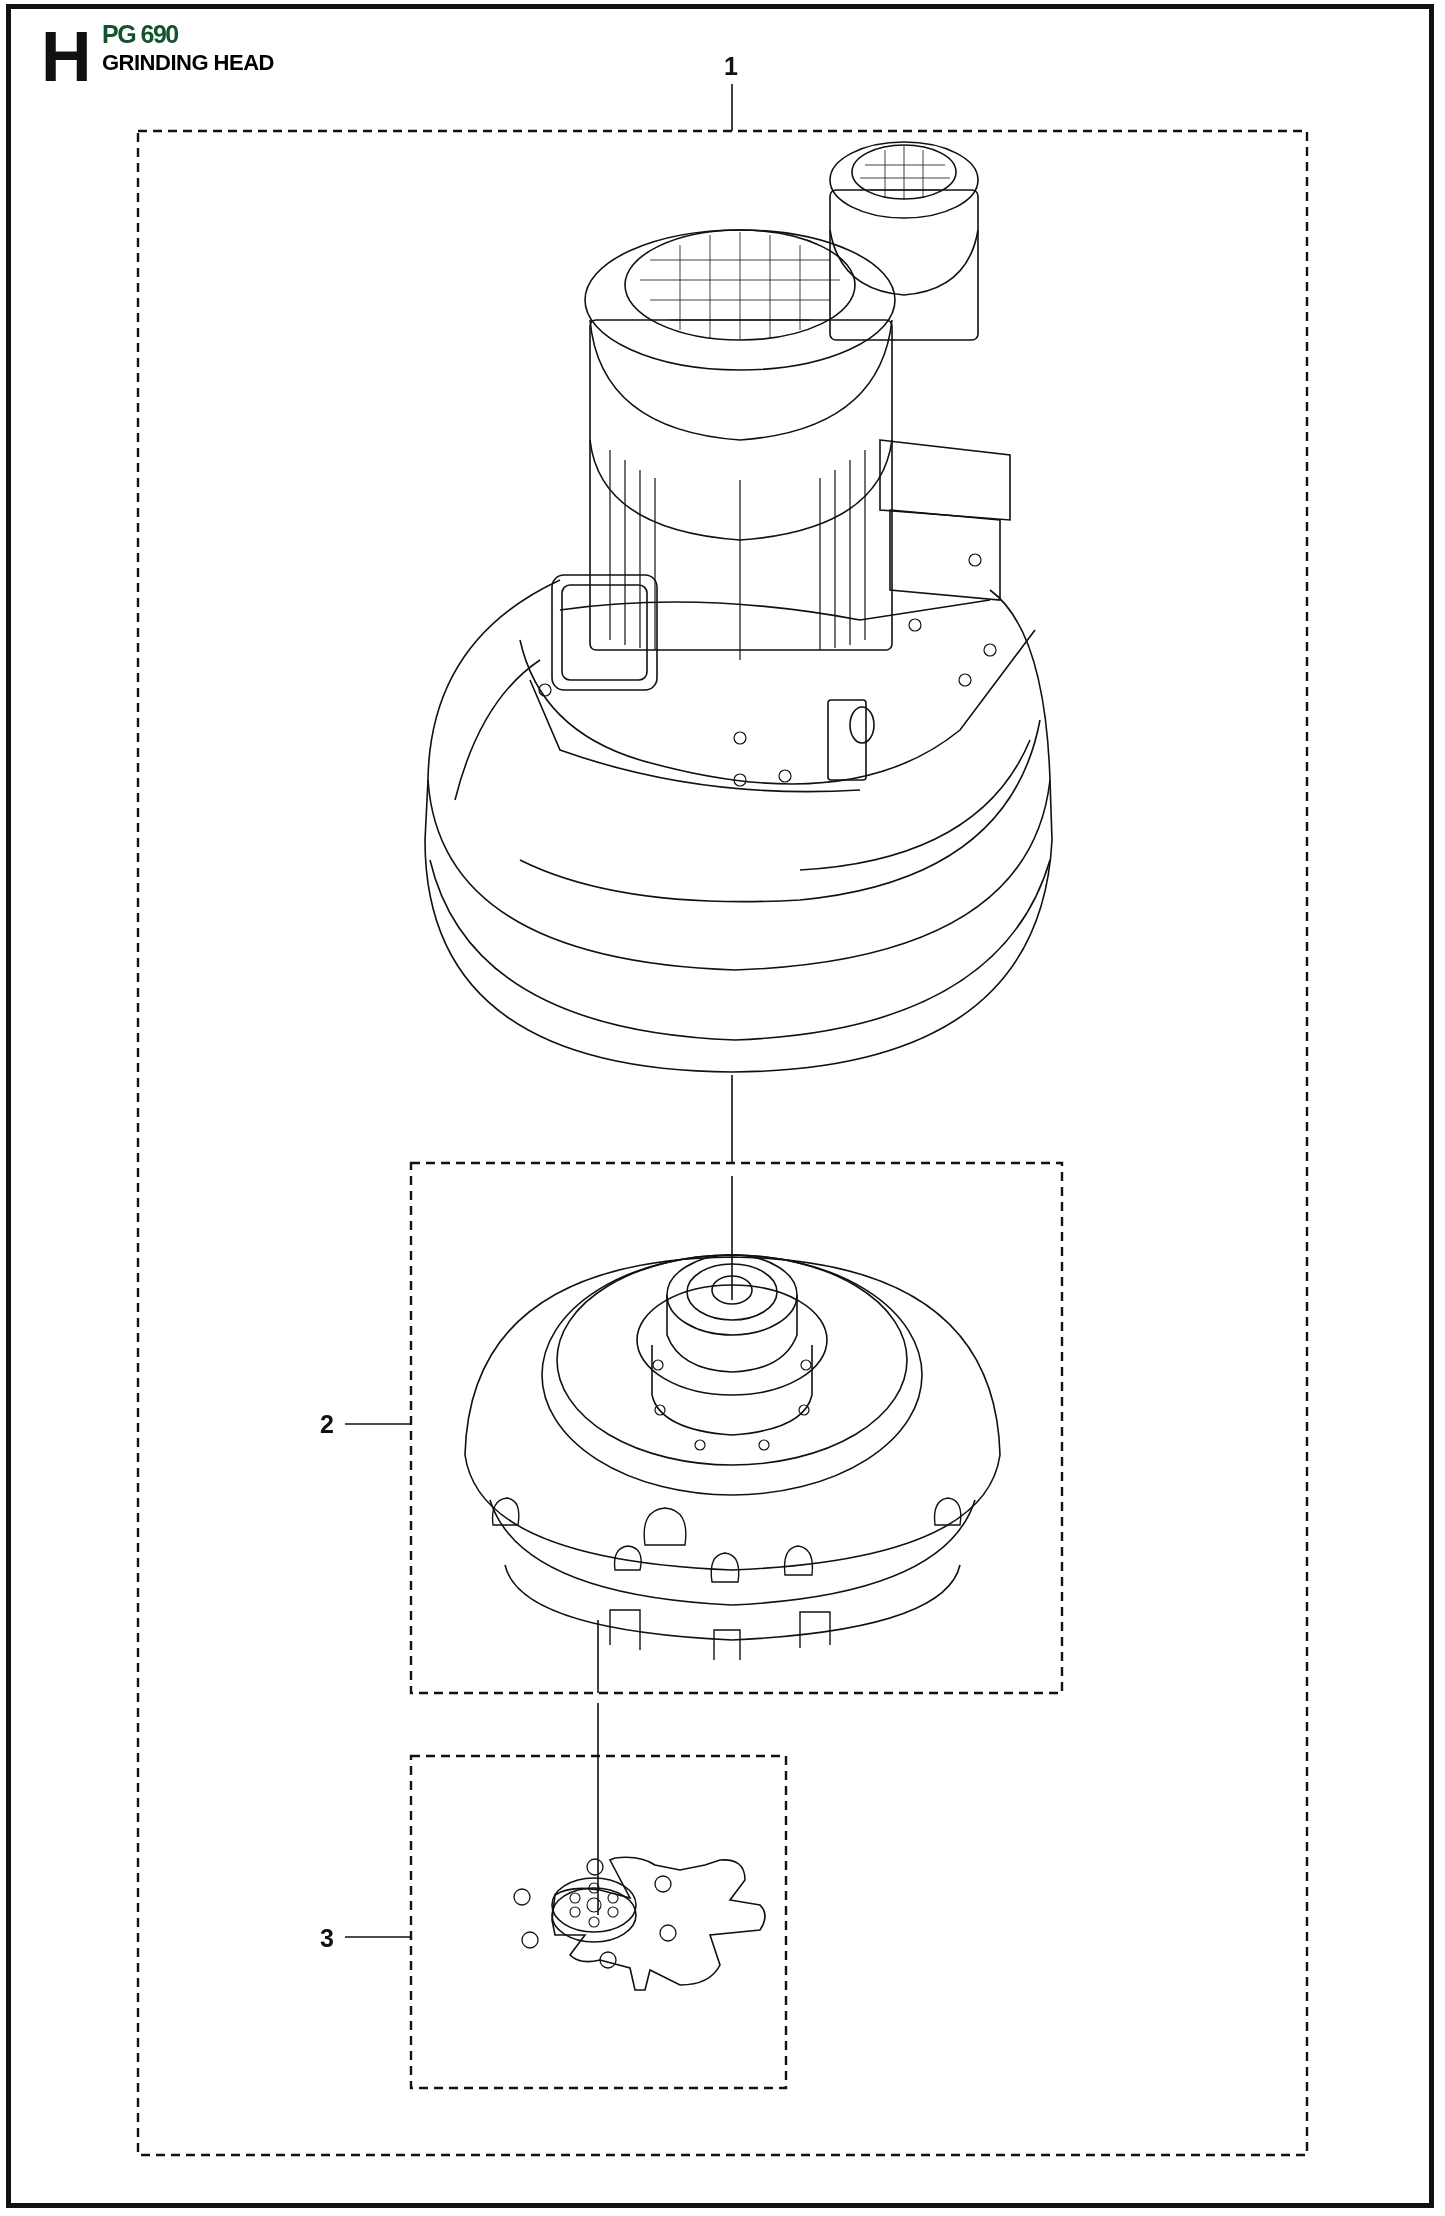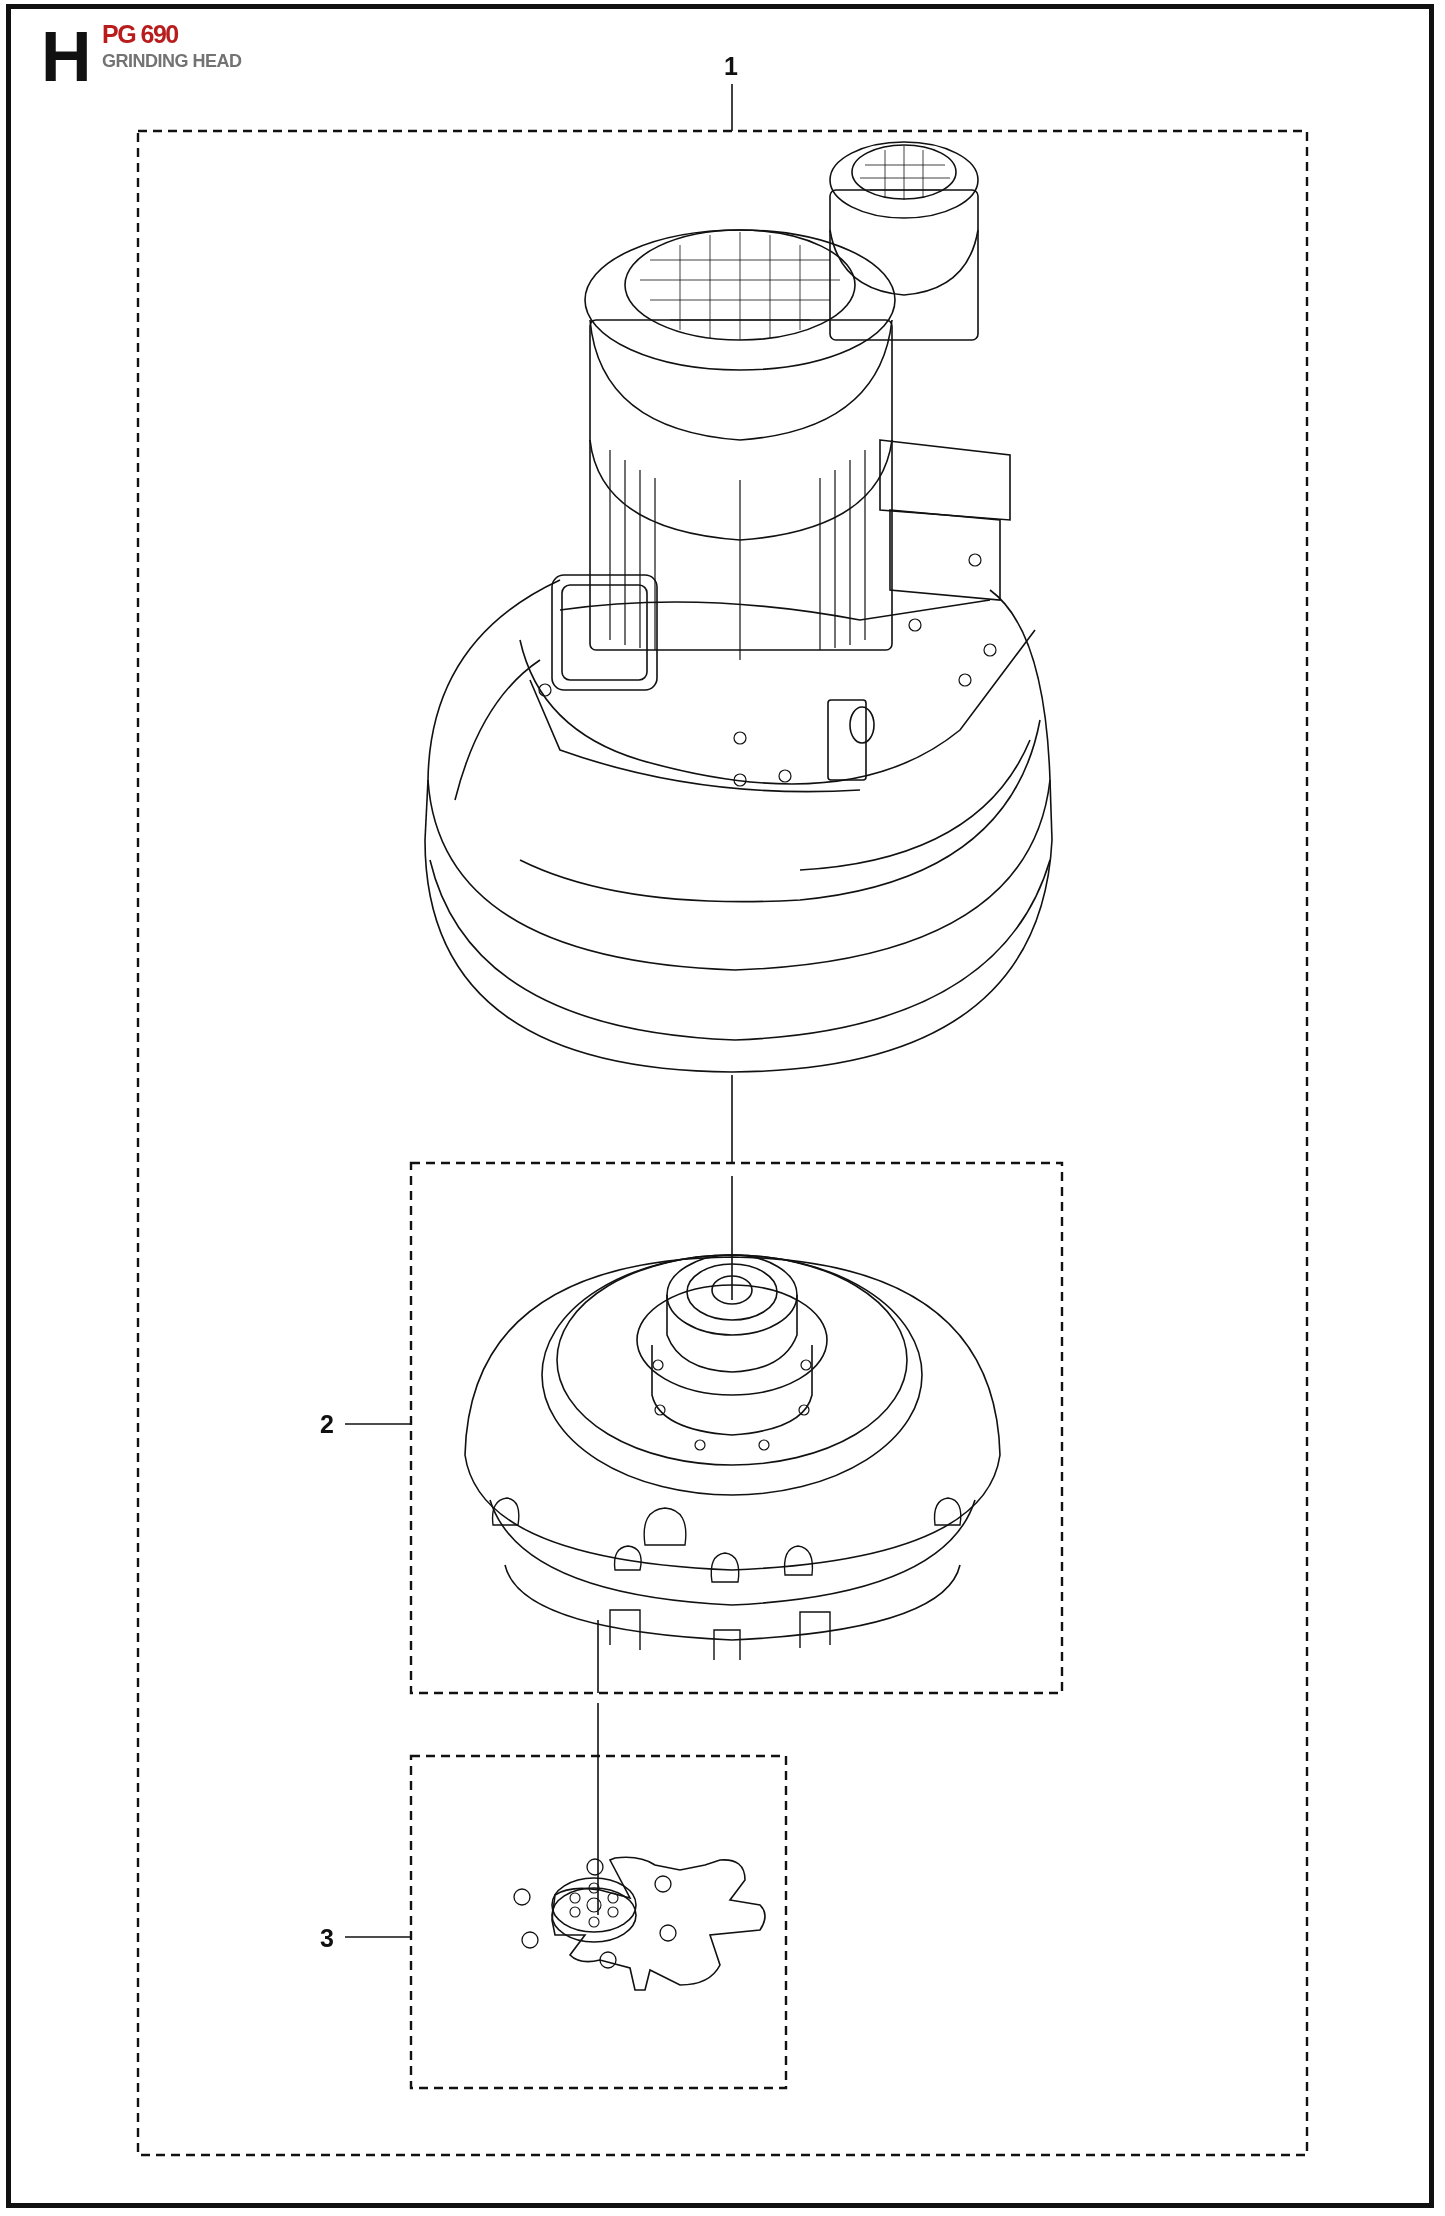--- a/index.html
+++ b/index.html
@@ -1,20 +1,20 @@
 <!DOCTYPE html>
 <html><head>
 <meta charset="utf-8">
 <style>
   html,body{margin:0;padding:0;background:#fff;}
   body{width:1445px;height:2216px;position:relative;overflow:hidden;font-family:"Liberation Sans",sans-serif;}
   .frame{position:absolute;left:6px;top:4px;width:1428px;height:2204px;border:5px solid #111;box-sizing:border-box;}
   .section-letter{position:absolute;left:41px;top:22px;font-size:70px;font-weight:bold;color:#111;line-height:1;letter-spacing:-1px;}
-  .model{position:absolute;left:102px;top:22px;font-size:25px;font-weight:bold;color:#b91c1c;letter-spacing:-1.5px;line-height:1;}
-  .title{position:absolute;left:102px;top:52px;font-size:18px;font-weight:bold;color:#737373;letter-spacing:-0.5px;line-height:1;}
+  .model{position:absolute;left:102px;top:22px;font-size:25px;font-weight:bold;color:#14532d;letter-spacing:-1.5px;line-height:1;}
+  .title{position:absolute;left:102px;top:52px;font-size:22px;font-weight:bold;color:#000000;letter-spacing:-0.5px;line-height:1;}
   .callout{position:absolute;font-size:25px;font-weight:bold;color:#111;line-height:1;}
   svg.drawing{position:absolute;left:0;top:0;}
 </style>
 </head>
 <body>
 
 <div class="frame"></div>
 
 <div class="section-letter">H</div>
 <div class="model">PG 690</div>

